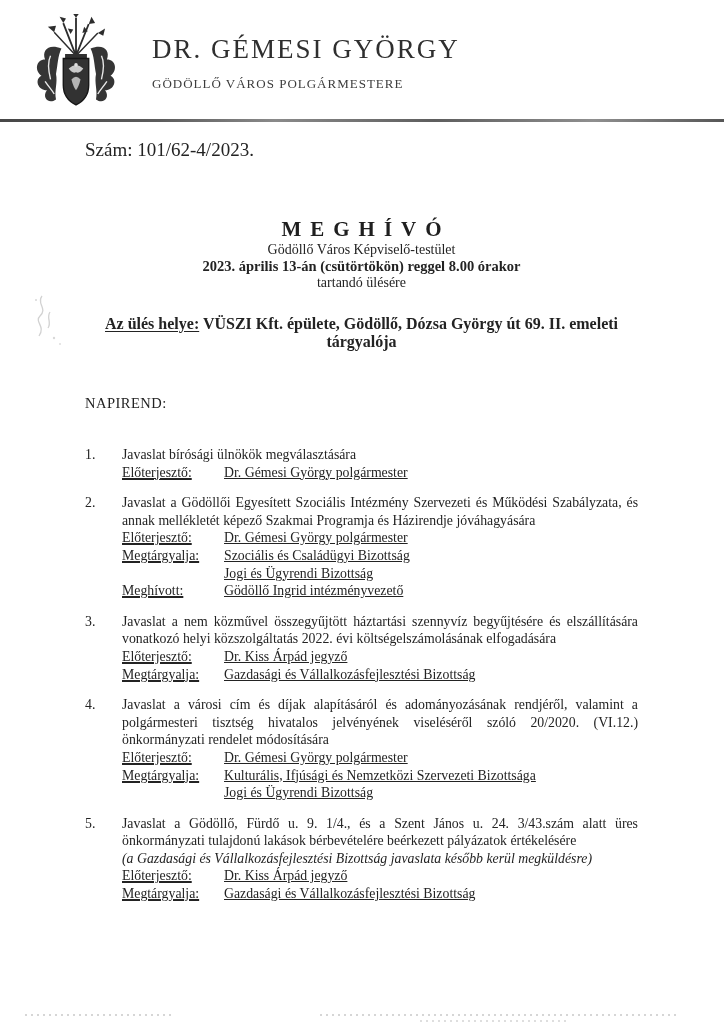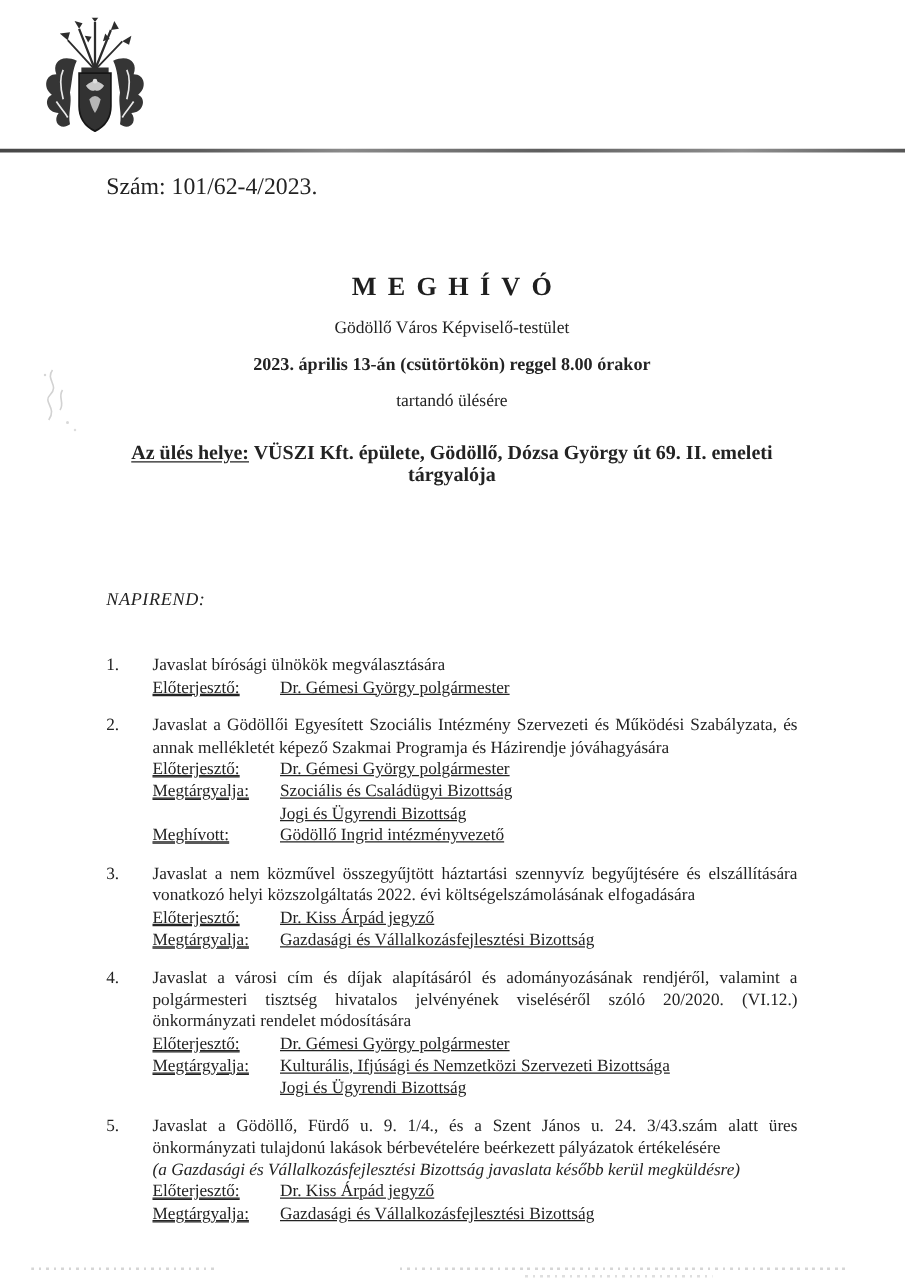--- a/index.html
+++ b/index.html
@@ -21,26 +21,26 @@
   .head-sub{font-size:13px;letter-spacing:1px;margin-top:11px;color:#3c3c3c;}
   .head-rule{margin-top:5px;height:3px;
     background:linear-gradient(90deg,#474747 0%,#5c5c5c 22%,#8a8a8a 38%,#5e5e5e 60%,#8f8f8f 82%,#565656 100%);}
 
   
   .content{padding:0 86px 0 85px;}
   .ref{margin-top:17px;font-size:19px;}
 
   .inv-title{text-align:center;margin-top:56px;font-size:21px;font-weight:bold;
     letter-spacing:9px;text-indent:9px;color:#1f1f1f;}
-  .inv-line{text-align:center;margin-top:13px;font-size:14px;}
+  .inv-line{text-align:center;font-size:14px;}
   .inv-date{font-weight:bold;font-size:14.5px;}
   .inv-loc{font-weight:bold;font-size:16px;margin-top:24px;}
   .u{text-decoration:underline;text-underline-offset:2px;}
 
-  .napirend{margin-top:82px;font-size:14.5px;letter-spacing:0.5px;font-style:italic;}
+  .napirend{margin-top:44px;font-size:14.5px;letter-spacing:0.5px;}
 
   .agenda{margin-top:34px;}
   .agenda-item{display:flex;margin-bottom:13px;font-size:13.8px;line-height:17.6px;}
   .agenda-num{width:23px;flex:0 0 auto;}
   .agenda-content{flex:1;margin-left:14px;}
   .agenda-title{text-align:justify;text-justify:inter-word;}
   .agenda-note{font-style:italic;}
   .field-row{display:flex;text-decoration:underline;}
   .field-label{width:102px;flex:0 0 auto;}
   .field-label span{text-decoration:underline;text-underline-offset:2px;}
@@ -82,20 +82,24 @@
       <path d="M22 46 C18 54 20 64 22 72 M16 74 C20 80 24 84 26 88" stroke="#e8e8e8" stroke-width="1.5" fill="none"></path>
 
       <path d="M66 38 C80 32 88 40 84 50 C94 50 96 62 88 68 C96 72 92 84 82 84 C88 92 80 100 72 94 C74 84 70 76 72 66 C70 56 70 46 66 38 Z" fill="#353535"></path>
       <path d="M78 46 C82 54 80 64 78 72 M84 74 C80 80 76 84 74 88" stroke="#e8e8e8" stroke-width="1.5" fill="none"></path>
 
       <path d="M36 49 H64 V78 Q64 93 50 100 Q36 93 36 78 Z" fill="#323232" stroke="#161616" stroke-width="1.5"></path>
       <path d="M42 60 Q50 52 58 60 Q54 66 50 64 Q46 66 42 60 Z" fill="#c9c9c9"></path>
       <path d="M45 72 Q50 66 55 72 Q53 80 50 84 Q47 80 45 72 Z" fill="#b5b5b5"></path>
       <circle cx="50" cy="56" r="2" fill="#e0e0e0"></circle>
     </svg>
+    <div class="head-text">
+      <div class="head-name">DR. GÉMESI GYÖRGY</div>
+      <div class="head-sub">GÖDÖLLŐ VÁROS POLGÁRMESTERE</div>
+    </div>
   </div>
   <div class="head-rule"></div>
 
   <svg class="pencil-mark" viewBox="0 0 44 58" aria-hidden="true">
     <path d="M16 4 C10 12 22 16 14 24 C8 30 20 34 13 44 M24 20 C20 26 26 30 22 36" stroke="#c3c3c3" stroke-width="1.3" fill="none"></path>
     <circle cx="10" cy="8" r="1" fill="#c9c9c9"></circle>
       <circle cx="28" cy="46" r="1.2" fill="#cccccc"></circle>
     <circle cx="34" cy="52" r="1" fill="#d2d2d2"></circle>
   </svg>
 

